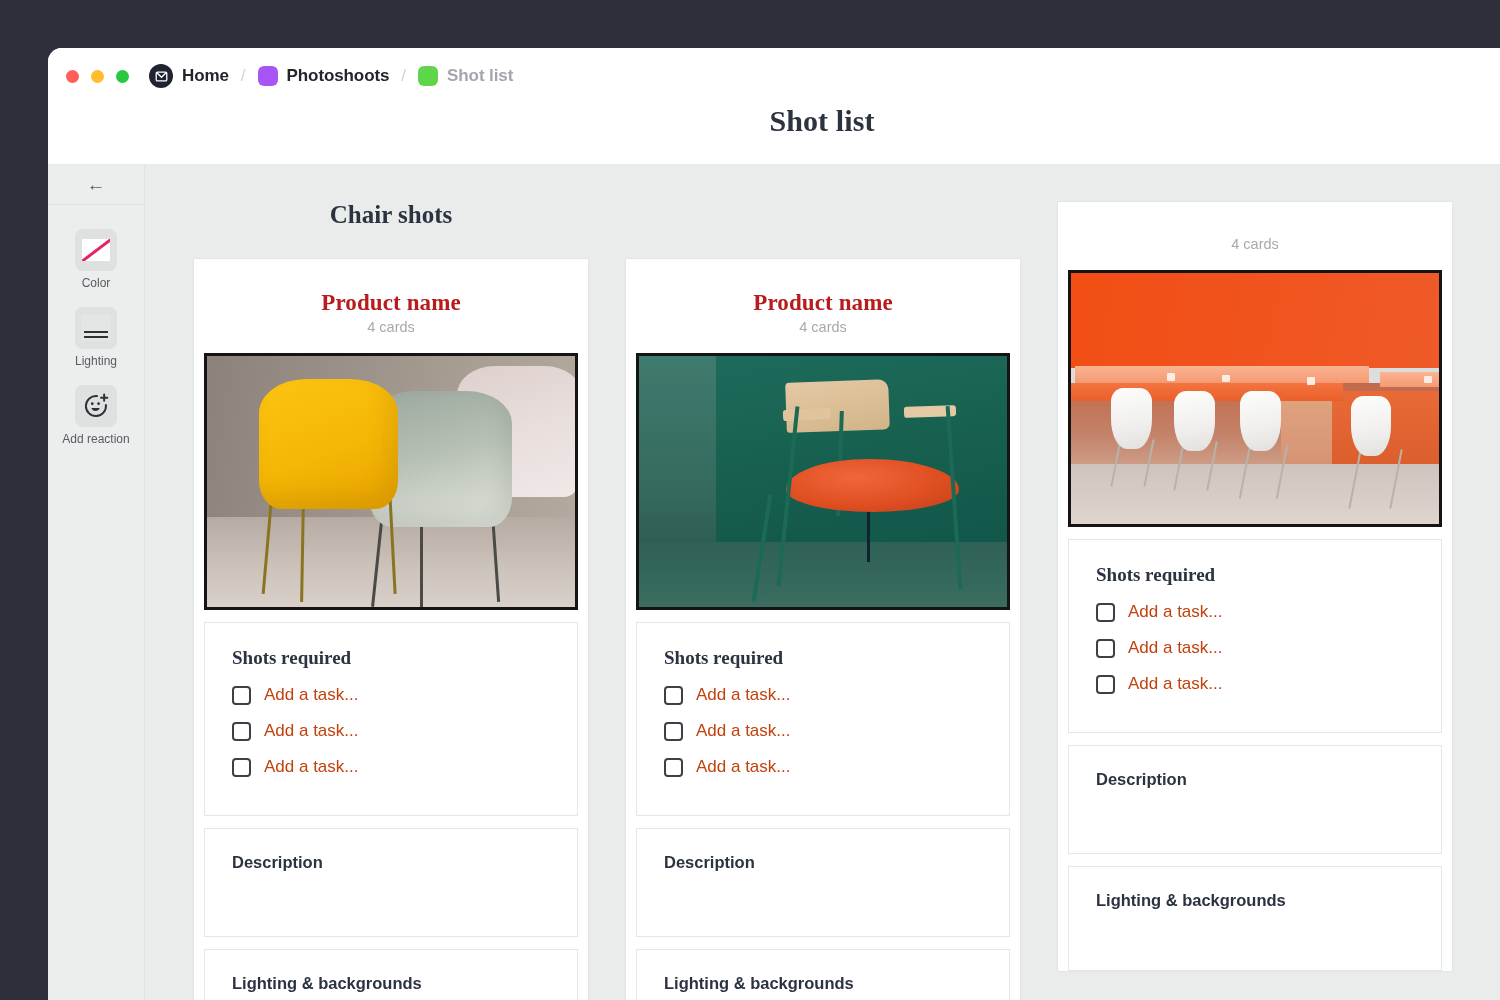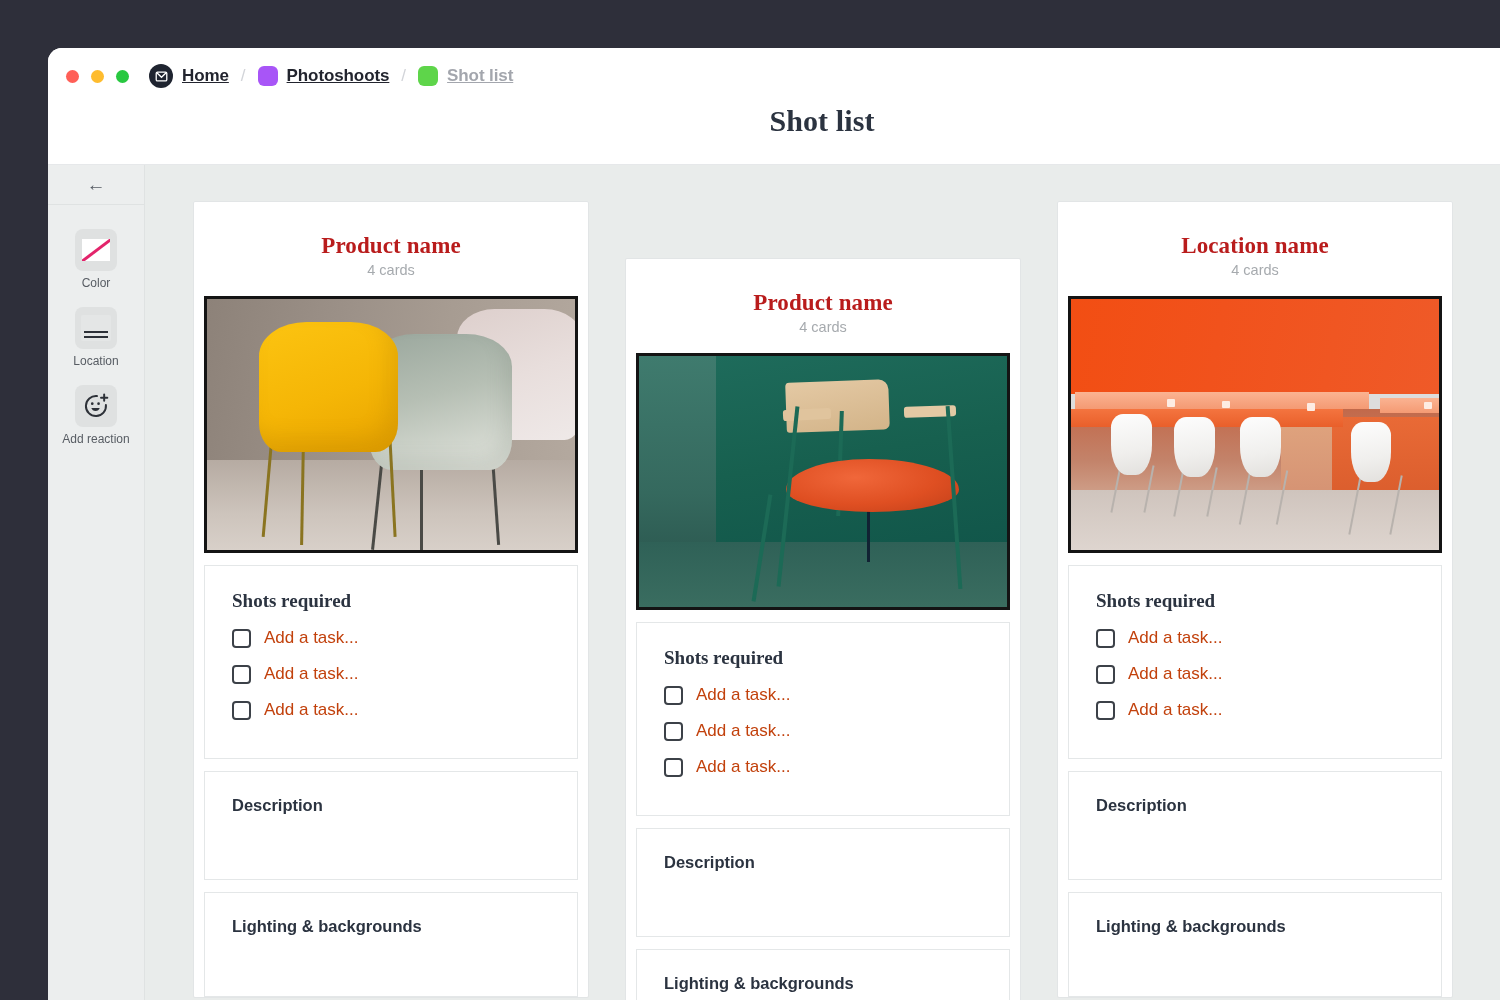--- a/index.html
+++ b/index.html
@@ -56,21 +56,21 @@
     gap: 8px;
     font-size: 17px;
     font-weight: 700;
   }
   .crumb {
     display: flex;
     align-items: center;
     gap: 9px;
     white-space: nowrap;
   }
-  .crumb-label { color: #22242e; letter-spacing: -0.1px; text-decoration: underline; }
+  .crumb-label { color: #22242e; letter-spacing: -0.1px; }
   .crumb.muted .crumb-label { color: #a3a6ad; }
   .crumb-sep {
     color: #d2d4d9;
     font-weight: 400;
     font-size: 17px;
     padding: 0 4px;
   }
   .crumb-home-icon {
     width: 24px; height: 24px;
     border-radius: 50%;
@@ -500,21 +500,21 @@
           <span class="tool-label">Color</span>
         </div>
 
         <div class="tool">
           <span class="tool-icon-box">
             <span class="icon-caption">
               <span class="bar b1"></span>
               <span class="bar b2"></span>
             </span>
           </span>
-          <span class="tool-label">Location</span>
+          <span class="tool-label">Lighting</span>
         </div>
 
         <div class="tool">
           <span class="tool-icon-box">
             <svg width="28" height="28" viewBox="0 0 24 24" aria-hidden="true">
               <path d="M20.5 11.2a8.6 8.6 0 1 1-7.7-7.7" fill="none" stroke="#2d3138" stroke-width="1.7" stroke-linecap="round"></path>
               <circle cx="8.8" cy="10" r="1.15" fill="#2d3138"></circle>
               <circle cx="14.2" cy="10" r="1.15" fill="#2d3138"></circle>
               <path d="M8 13.8h7.2a3.8 3.8 0 0 1-7.2 0z" fill="#2d3138"></path>
               <path d="M19 2.2v5.4M16.3 4.9h5.4" stroke="#2d3138" stroke-width="1.7" stroke-linecap="round"></path>
@@ -523,20 +523,21 @@
           <span class="tool-label">Add reaction</span>
         </div>
 
       </div>
     </div>
 
     <div class="canvas">
       <div class="columns">
 
         <div class="column">
+          <div class="column-title">Chair shots</div>
 
           <div class="card">
             <div class="card-head">
               <div class="card-title">Product name</div>
               <div class="card-subtitle">4 cards</div>
             </div>
 
             <div class="card-photo">
               <div class="scene">
                 <div class="s1-wall"></div>
@@ -630,21 +631,20 @@
             <div class="section lighting">
               <div class="section-title-sans">Lighting &amp; backgrounds</div>
             </div>
           </div>
         </div>
 
         <div class="column">
 
           <div class="card">
             <div class="card-head">
-              <div class="card-title">Location name</div>
               <div class="card-subtitle">4 cards</div>
             </div>
 
             <div class="card-photo">
               <div class="scene">
                 <div class="s3-wall"></div>
                 <div class="s3-underwall"></div>
                 <div class="s3-panel"></div>
                 <div class="s3-panel2"></div>
                 <div class="s3-ledge"></div>

